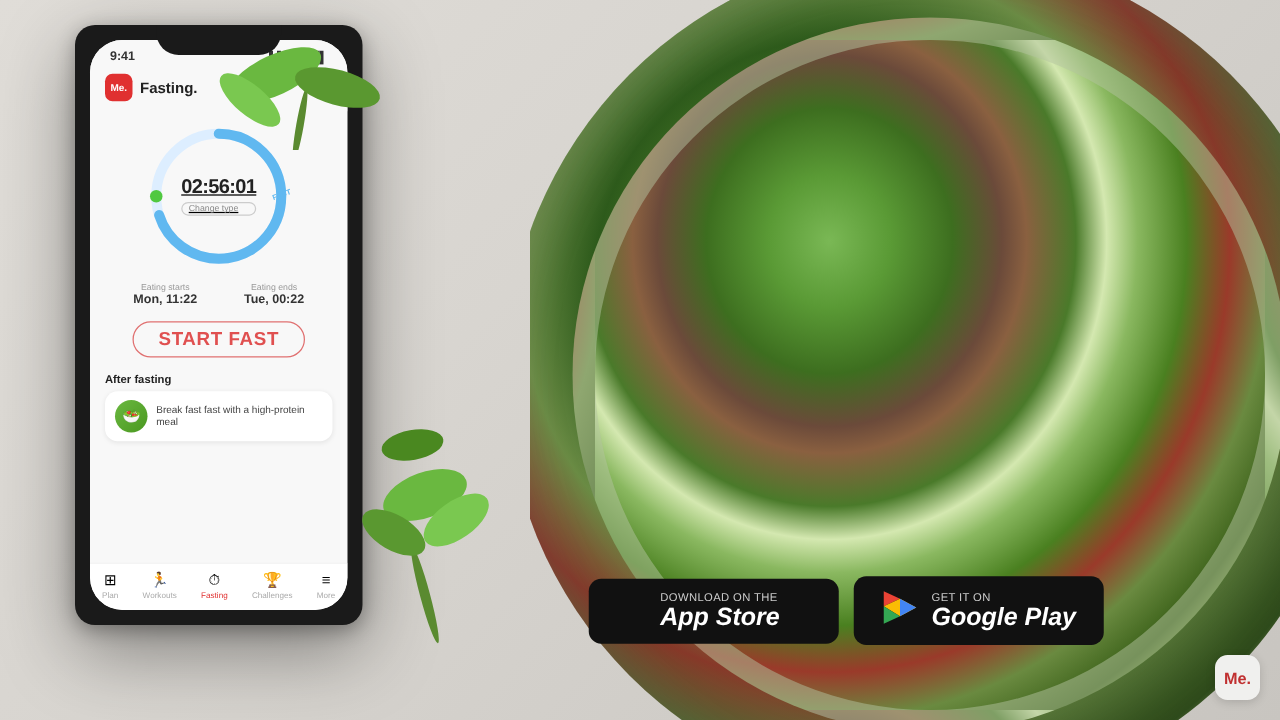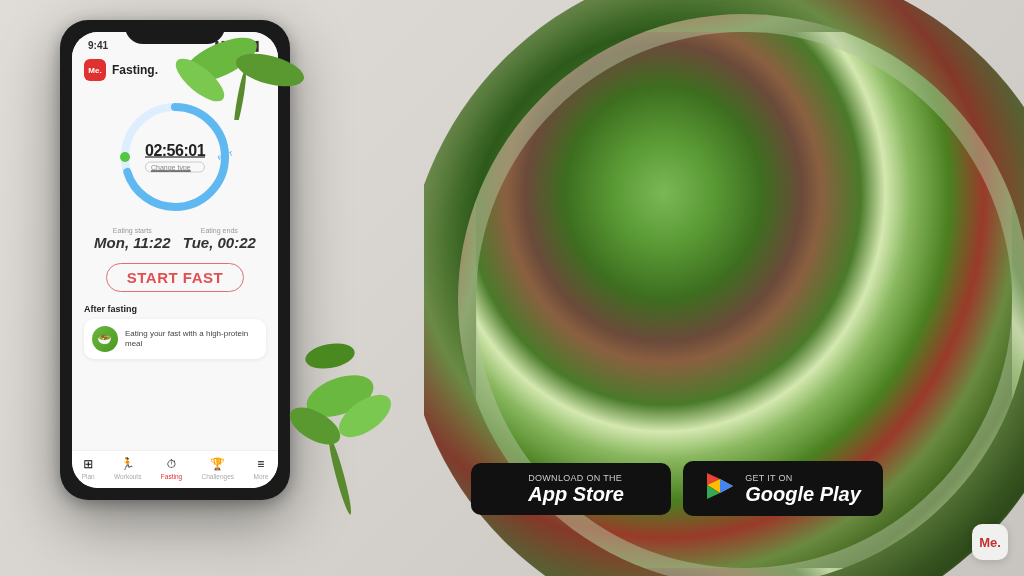--- a/index.html
+++ b/index.html
@@ -85,21 +85,21 @@
       left: 60px;
       top: 20px;
       width: 240px;
       height: 490px;
     }
 
     .phone {
       width: 230px;
       height: 480px;
       background: #1a1a1a;
-      border-radius: 28px;
+      border-radius: 16px;
       padding: 12px;
       box-shadow: 0 20px 60px rgba(0,0,0,0.4), 0 4px 15px rgba(0,0,0,0.3);
       position: relative;
     }
 
     
     .phone::before {
       content: '';
       position: absolute;
       top: 0;
@@ -237,24 +237,23 @@
     .eating-col {
       text-align: center;
     }
 
     .eating-label {
       font-size: 7px;
       color: #999;
     }
 
     .eating-value {
-      font-size: 15px;
+      font-size: 10px;
       font-weight: 600;
       color: #333;
-      font-style: italic;
     }
 
     
     .start-btn {
       margin: 6px auto;
       display: block;
       background: transparent;
       border: 1.5px solid #e07070;
       color: #e05050;
       font-size: 15px;
@@ -503,21 +502,21 @@
           <div class="eating-value">Tue, 00:22</div>
         </div>
       </div>
 
       <button class="start-btn">START FAST</button>
 
       <div class="after-section">
         <div class="after-title">After fasting</div>
         <div class="after-card">
           <div class="after-icon">🥗</div>
-          <div class="after-text">Eating your fast with a high-protein meal</div>
+          <div class="after-text">Break fast fast with a high-protein meal</div>
         </div>
       </div>
 
       <div class="bottom-nav">
         <div class="nav-item">
           <span class="nav-icon">⊞</span>
           <span class="nav-label">Plan</span>
         </div>
         <div class="nav-item">
           <span class="nav-icon">🏃</span>

